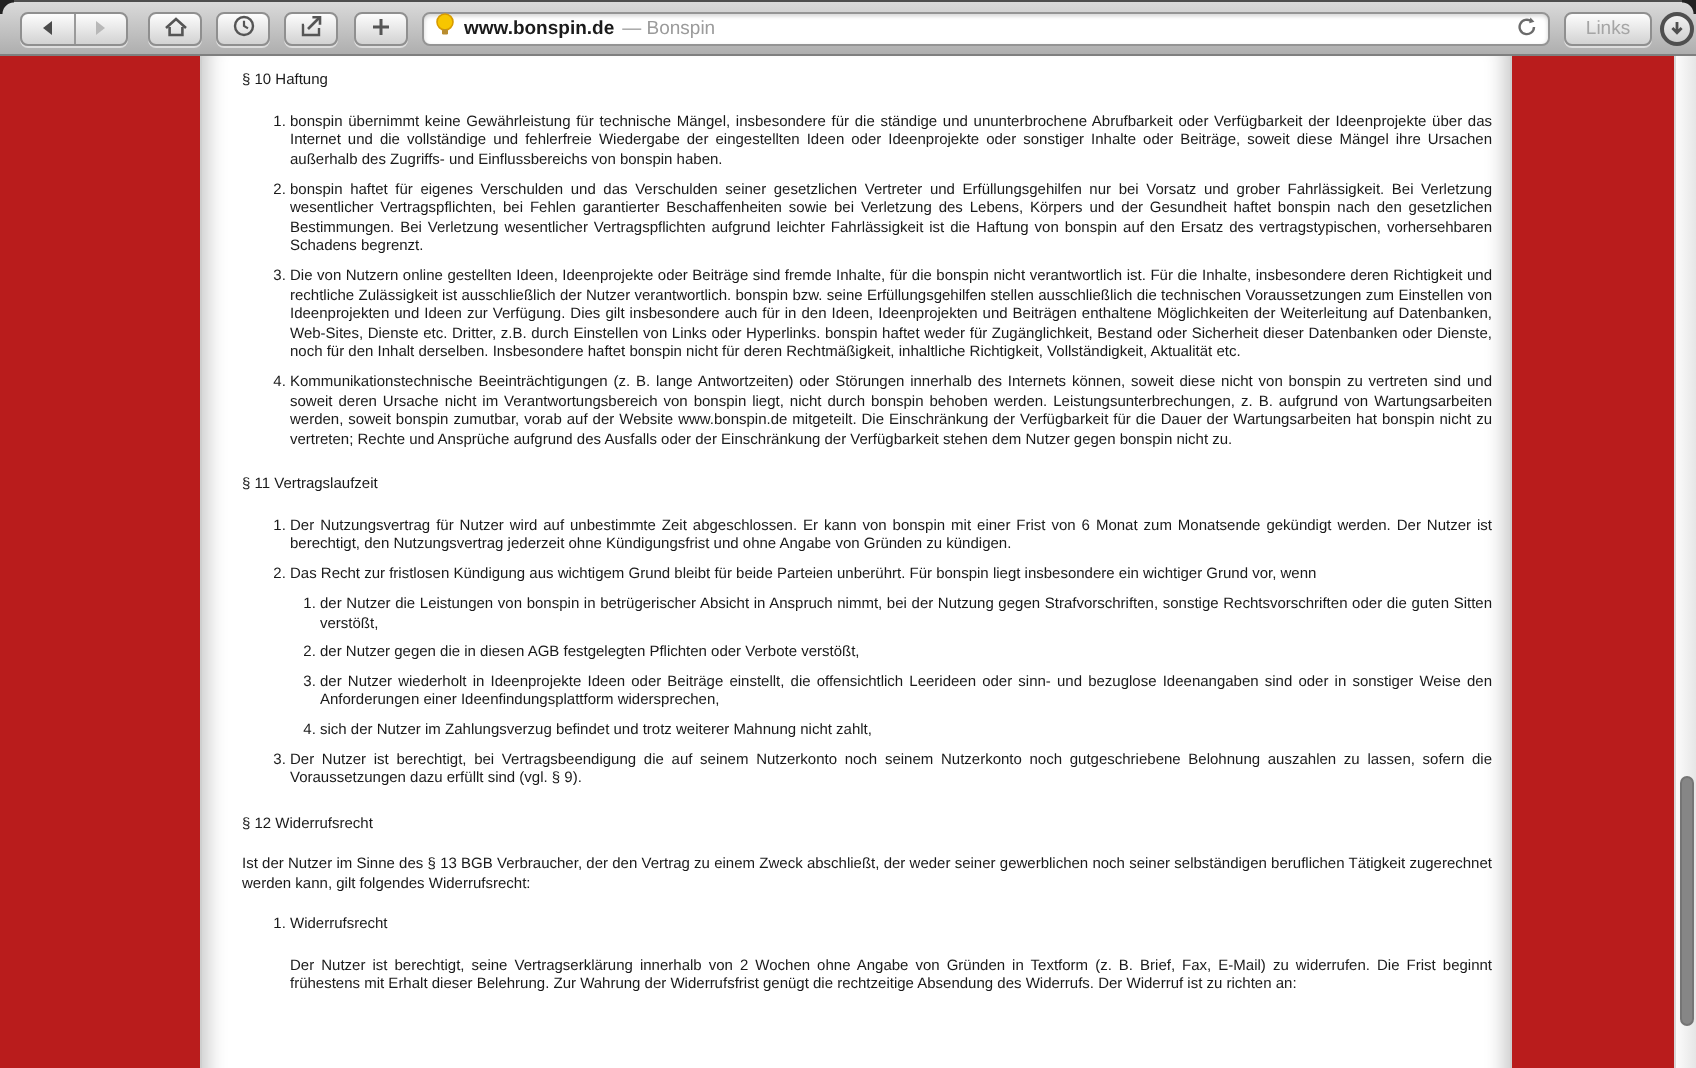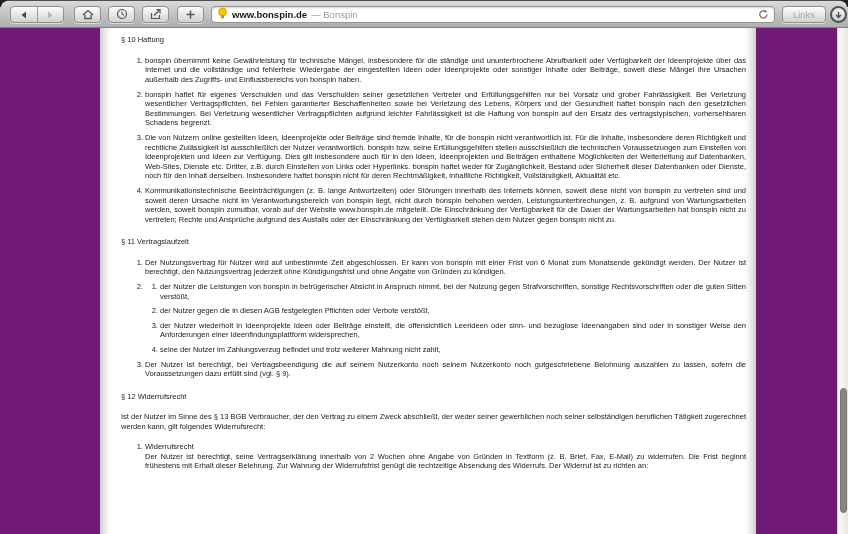--- a/index.html
+++ b/index.html
@@ -1,19 +1,19 @@
 <!DOCTYPE html>
 <html><head>
 <meta charset="utf-8">
 <style>
   * { box-sizing: border-box; }
   html,body { margin:0; padding:0; background:#ffffff; }
   .viewport {
     position:relative; width:848px; height:534px; overflow:hidden;
-    font-family:"Liberation Sans", sans-serif; background:#701a75;
+    font-family:"Liberation Sans", sans-serif; background:#b91c1c;
   }
 
   
   .toolbar {
     position:absolute; top:0; left:0; width:848px; height:28px;
     background:linear-gradient(#dadada, #aeaeae);
     border-top:1px solid #4e4e4e;
     border-bottom:1px solid #7f7f7f;
   }
   .tb-btn {
@@ -62,21 +62,21 @@
   }
   .doc { font-size:7.5px; line-height:9.5px; text-align:justify; }
   .doc h2 { font-size:7.5px; line-height:9.5px; font-weight:normal; margin:13px 0 11px 0; text-align:left; }
   .doc h2.first { margin-top:0; }
   .doc p { margin:0; }
   .doc ol { margin:0; padding-left:24px; }
   .doc ol li { margin-bottom:5.5px; }
   .doc ol ol { padding-left:15px; margin-top:5.5px; }
   .doc ol ol li { margin-bottom:5px; }
   .doc .intro { margin-bottom:11px; }
-  .doc .li-body { }
+  .doc .li-body { margin-top:11px; }
 
   
   .scroll-track {
     position:absolute; top:28px; right:0; width:11px; height:506px;
     background:linear-gradient(to right, #fcfcfc, #e6e6e6);
     border-left:1px solid #d8d8d8;
   }
   .scroll-thumb {
     position:absolute; top:360px; left:2px; width:7px; height:125px;
     background:#868686; border-radius:4px; border:1px solid #757575;
@@ -184,25 +184,26 @@
         <li><span>bonspin übernimmt keine Gewährleistung für technische Mängel, insbesondere für die ständige und ununterbrochene Abrufbarkeit oder Verfügbarkeit der Ideenprojekte über das Internet und die vollständige und fehlerfreie Wiedergabe der eingestellten Ideen oder Ideenprojekte oder sonstiger Inhalte oder Beiträge, soweit diese Mängel ihre Ursachen außerhalb des Zugriffs- und Einflussbereichs von bonspin haben.</span></li>
         <li><span>bonspin haftet für eigenes Verschulden und das Verschulden seiner gesetzlichen Vertreter und Erfüllungsgehilfen nur bei Vorsatz und grober Fahrlässigkeit. Bei Verletzung wesentlicher Vertragspflichten, bei Fehlen garantierter Beschaffenheiten sowie bei Verletzung des Lebens, Körpers und der Gesundheit haftet bonspin nach den gesetzlichen Bestimmungen. Bei Verletzung wesentlicher Vertragspflichten aufgrund leichter Fahrlässigkeit ist die Haftung von bonspin auf den Ersatz des vertragstypischen, vorhersehbaren Schadens begrenzt.</span></li>
         <li><span>Die von Nutzern online gestellten Ideen, Ideenprojekte oder Beiträge sind fremde Inhalte, für die bonspin nicht verantwortlich ist. Für die Inhalte, insbesondere deren Richtigkeit und rechtliche Zulässigkeit ist ausschließlich der Nutzer verantwortlich. bonspin bzw. seine Erfüllungsgehilfen stellen ausschließlich die technischen Voraussetzungen zum Einstellen von Ideenprojekten und Ideen zur Verfügung. Dies gilt insbesondere auch für in den Ideen, Ideenprojekten und Beiträgen enthaltene Möglichkeiten der Weiterleitung auf Datenbanken, Web-Sites, Dienste etc. Dritter, z.B. durch Einstellen von Links oder Hyperlinks. bonspin haftet weder für Zugänglichkeit, Bestand oder Sicherheit dieser Datenbanken oder Dienste, noch für den Inhalt derselben. Insbesondere haftet bonspin nicht für deren Rechtmäßigkeit, inhaltliche Richtigkeit, Vollständigkeit, Aktualität etc.</span></li>
         <li><span>Kommunikationstechnische Beeinträchtigungen (z. B. lange Antwortzeiten) oder Störungen innerhalb des Internets können, soweit diese nicht von bonspin zu vertreten sind und soweit deren Ursache nicht im Verantwortungsbereich von bonspin liegt, nicht durch bonspin behoben werden. Leistungsunterbrechungen, z. B. aufgrund von Wartungsarbeiten werden, soweit bonspin zumutbar, vorab auf der Website www.bonspin.de mitgeteilt. Die Einschränkung der Verfügbarkeit für die Dauer der Wartungsarbeiten hat bonspin nicht zu vertreten; Rechte und Ansprüche aufgrund des Ausfalls oder der Einschränkung der Verfügbarkeit stehen dem Nutzer gegen bonspin nicht zu.</span></li>
       </ol>
 
       <h2>§ 11 Vertragslaufzeit</h2>
       <ol>
         <li><span>Der Nutzungsvertrag für Nutzer wird auf unbestimmte Zeit abgeschlossen. Er kann von bonspin mit einer Frist von 6 Monat zum Monatsende gekündigt werden. Der Nutzer ist berechtigt, den Nutzungsvertrag jederzeit ohne Kündigungsfrist und ohne Angabe von Gründen zu kündigen.</span></li>
         <li>
+          <span>Das Recht zur fristlosen Kündigung aus wichtigem Grund bleibt für beide Parteien unberührt. Für bonspin liegt insbesondere ein wichtiger Grund vor, wenn</span>
           <ol>
             <li><span>der Nutzer die Leistungen von bonspin in betrügerischer Absicht in Anspruch nimmt, bei der Nutzung gegen Strafvorschriften, sonstige Rechtsvorschriften oder die guten Sitten verstößt,</span></li>
             <li><span>der Nutzer gegen die in diesen AGB festgelegten Pflichten oder Verbote verstößt,</span></li>
             <li><span>der Nutzer wiederholt in Ideenprojekte Ideen oder Beiträge einstellt, die offensichtlich Leerideen oder sinn- und bezuglose Ideenangaben sind oder in sonstiger Weise den Anforderungen einer Ideenfindungsplattform widersprechen,</span></li>
-            <li><span>seine der Nutzer im Zahlungsverzug befindet und trotz weiterer Mahnung nicht zahlt,</span></li>
+            <li><span>sich der Nutzer im Zahlungsverzug befindet und trotz weiterer Mahnung nicht zahlt,</span></li>
           </ol>
         </li>
         <li><span>Der Nutzer ist berechtigt, bei Vertragsbeendigung die auf seinem Nutzerkonto noch seinem Nutzerkonto noch gutgeschriebene Belohnung auszahlen zu lassen, sofern die Voraussetzungen dazu erfüllt sind (vgl. § 9).</span></li>
       </ol>
 
       <h2>§ 12 Widerrufsrecht</h2>
       <p class="intro">Ist der Nutzer im Sinne des § 13 BGB Verbraucher, der den Vertrag zu einem Zweck abschließt, der weder seiner gewerblichen noch seiner selbständigen beruflichen Tätigkeit zugerechnet werden kann, gilt folgendes Widerrufsrecht:</p>
       <ol>
         <li>
           <span>Widerrufsrecht</span>

